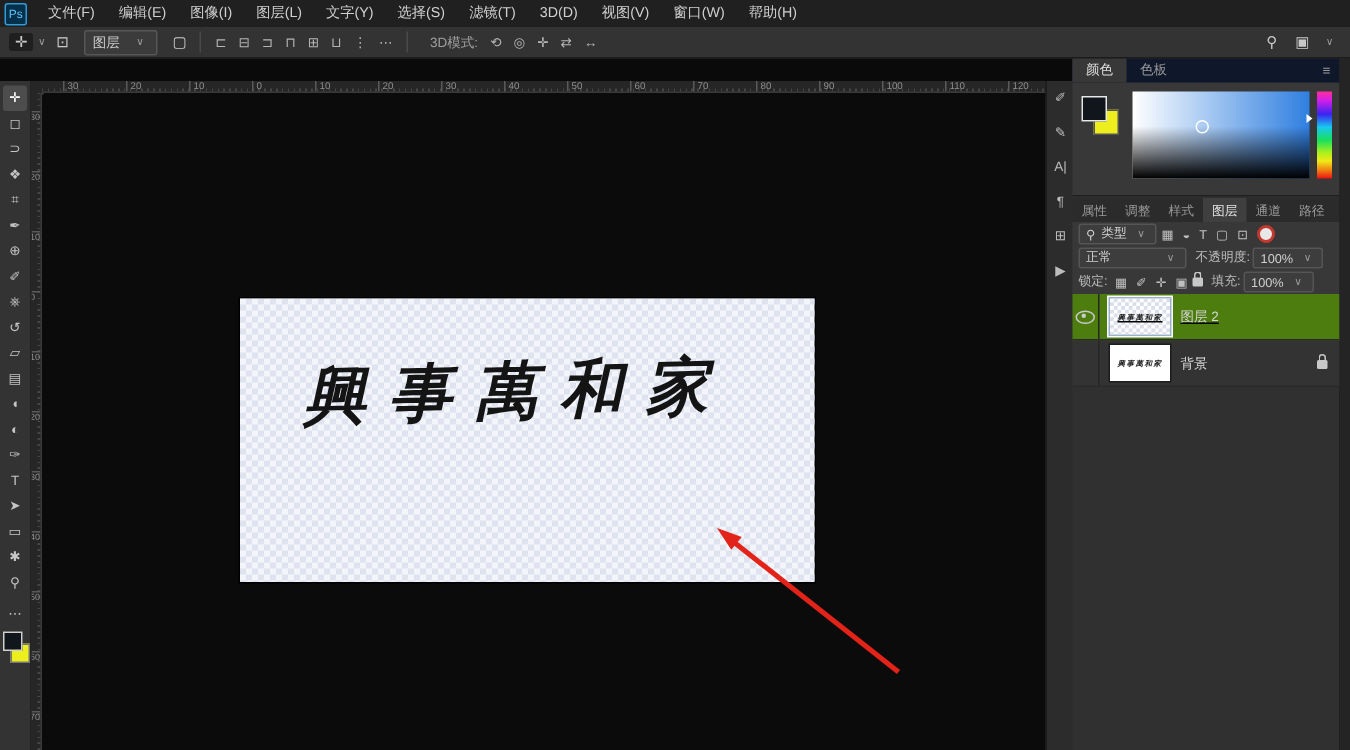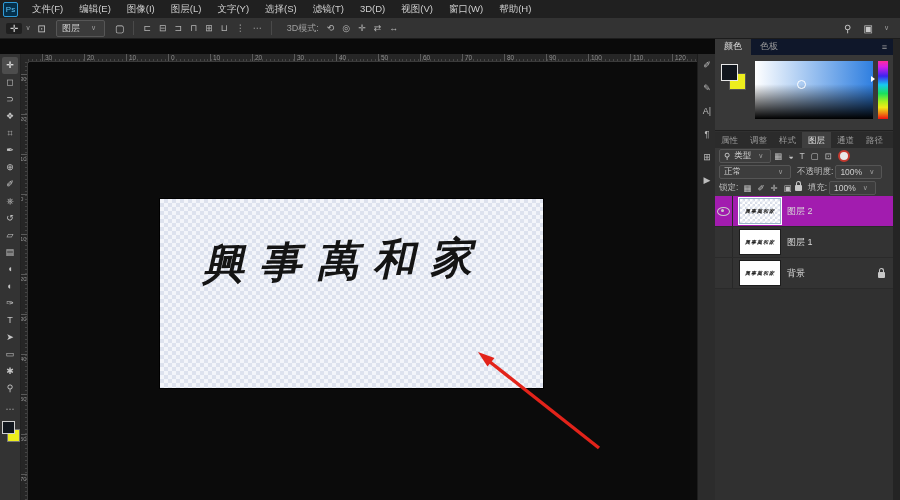--- a/index.html
+++ b/index.html
@@ -95,21 +95,21 @@
   .layers-controls{position:absolute;left:0;top:110px;width:178px;height:48px;background:#383838;
                    font-size:8.5px;color:#bdbdbd;}
   .lc-row{display:flex;align-items:center;height:16px;padding:0 4px;}
   .lc-box{display:flex;align-items:center;gap:4px;border:1px solid #555;border-radius:2px;background:#3d3d3d;
           padding:0 4px;height:12px;font-size:8.5px;color:#cfcfcf;}
   .lc-icon{font-size:8.5px;padding:0 3px;color:#c0c0c0;}
   .lc-toggle{width:8px;height:8px;border-radius:50%;background:#e8e8e8;border:2px solid #c3392f;margin-left:3px;}
   .lc-label{margin:0 2px 0 6px;white-space:nowrap;}
   .layer-list{position:absolute;left:0;top:158px;width:178px;background:#333;}
   .layer-row{display:flex;align-items:center;height:30px;border-bottom:1px solid #2a2a2a;background:#333;}
-  .layer-row.selected{background:#a21caf;}
+  .layer-row.selected{background:#4d7c0f;text-decoration:underline;}
   .eye-cell{width:17px;height:30px;border-right:1px solid #272727;display:flex;align-items:center;justify-content:center;}
   .eye{width:11px;height:7px;border:1px solid #cacaca;border-radius:50%;position:relative;}
   .eye::after{content:'';position:absolute;left:3px;top:1px;width:3px;height:3px;border-radius:50%;background:#cacaca;}
   .thumb{width:40px;height:24px;margin:0 7px;background:#fff;display:flex;align-items:center;justify-content:center;
          overflow:hidden;box-shadow:0 0 0 1px #1c1c1c;}
   .thumb.checker{background-color:#fff;
       background-image:linear-gradient(45deg,#d7dce8 25%,transparent 25%,transparent 75%,#d7dce8 75%),
                        linear-gradient(45deg,#d7dce8 25%,transparent 25%,transparent 75%,#d7dce8 75%);
       background-size:5px 5px;background-position:0 0,2.5px 2.5px;box-shadow:0 0 0 1px #9ab2c9,0 0 0 2px #fff;}
   .thumb-text{font-family:"DejaVu Serif",serif;font-style:italic;font-weight:bold;font-size:5px;
@@ -330,27 +330,20 @@
         <div class="thumb checker">
           <span class="thumb-text">興事萬和家</span>
         </div>
         <span class="layer-name">图层 2</span>
       </div>
       <div class="layer-row">
         <div class="eye-cell"></div>
         <div class="thumb">
           <span class="thumb-text">興事萬和家</span>
         </div>
-        <span class="layer-name">图层 1</span>
-      </div>
-      <div class="layer-row">
-        <div class="eye-cell"></div>
-        <div class="thumb">
-          <span class="thumb-text">興事萬和家</span>
-        </div>
         <span class="layer-name">背景</span>
         <span class="layer-lock">
           <span class="mini-lock"></span>
         </span>
       </div>
     </div>
   </div>
 
   <div class="right-edge"></div>
 </div>

